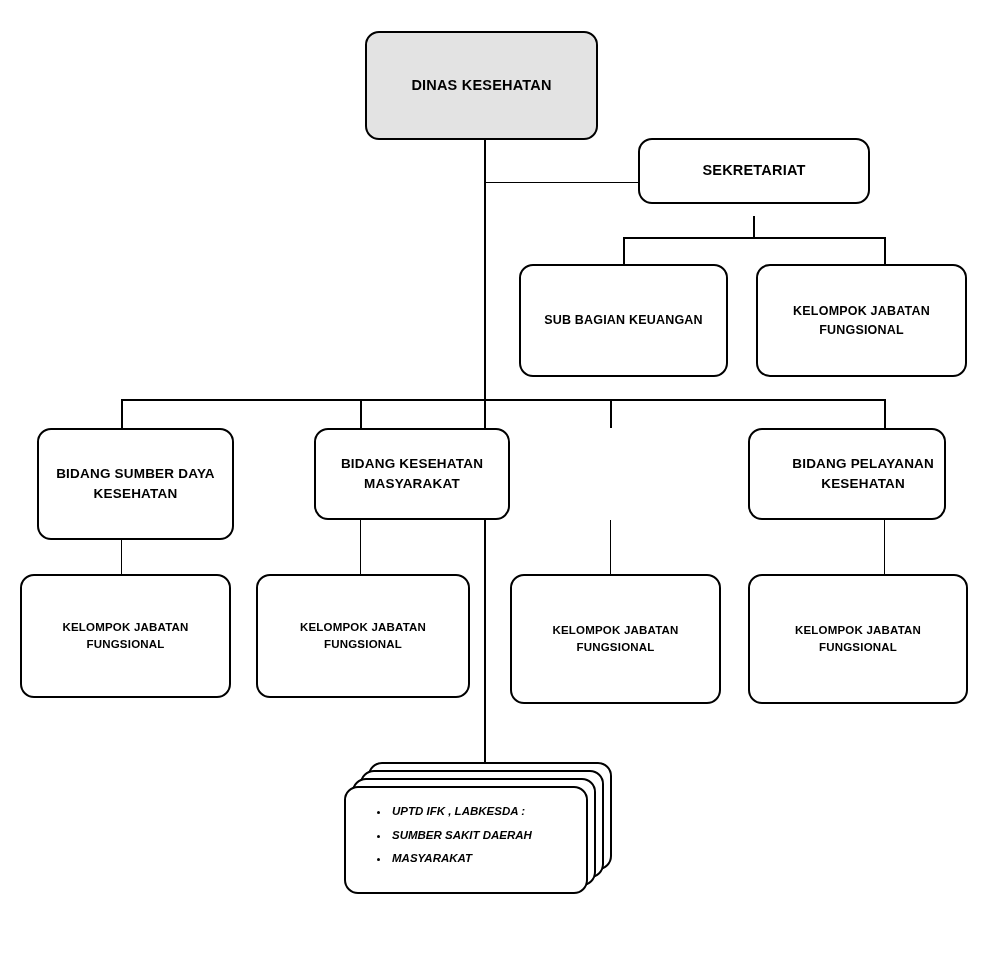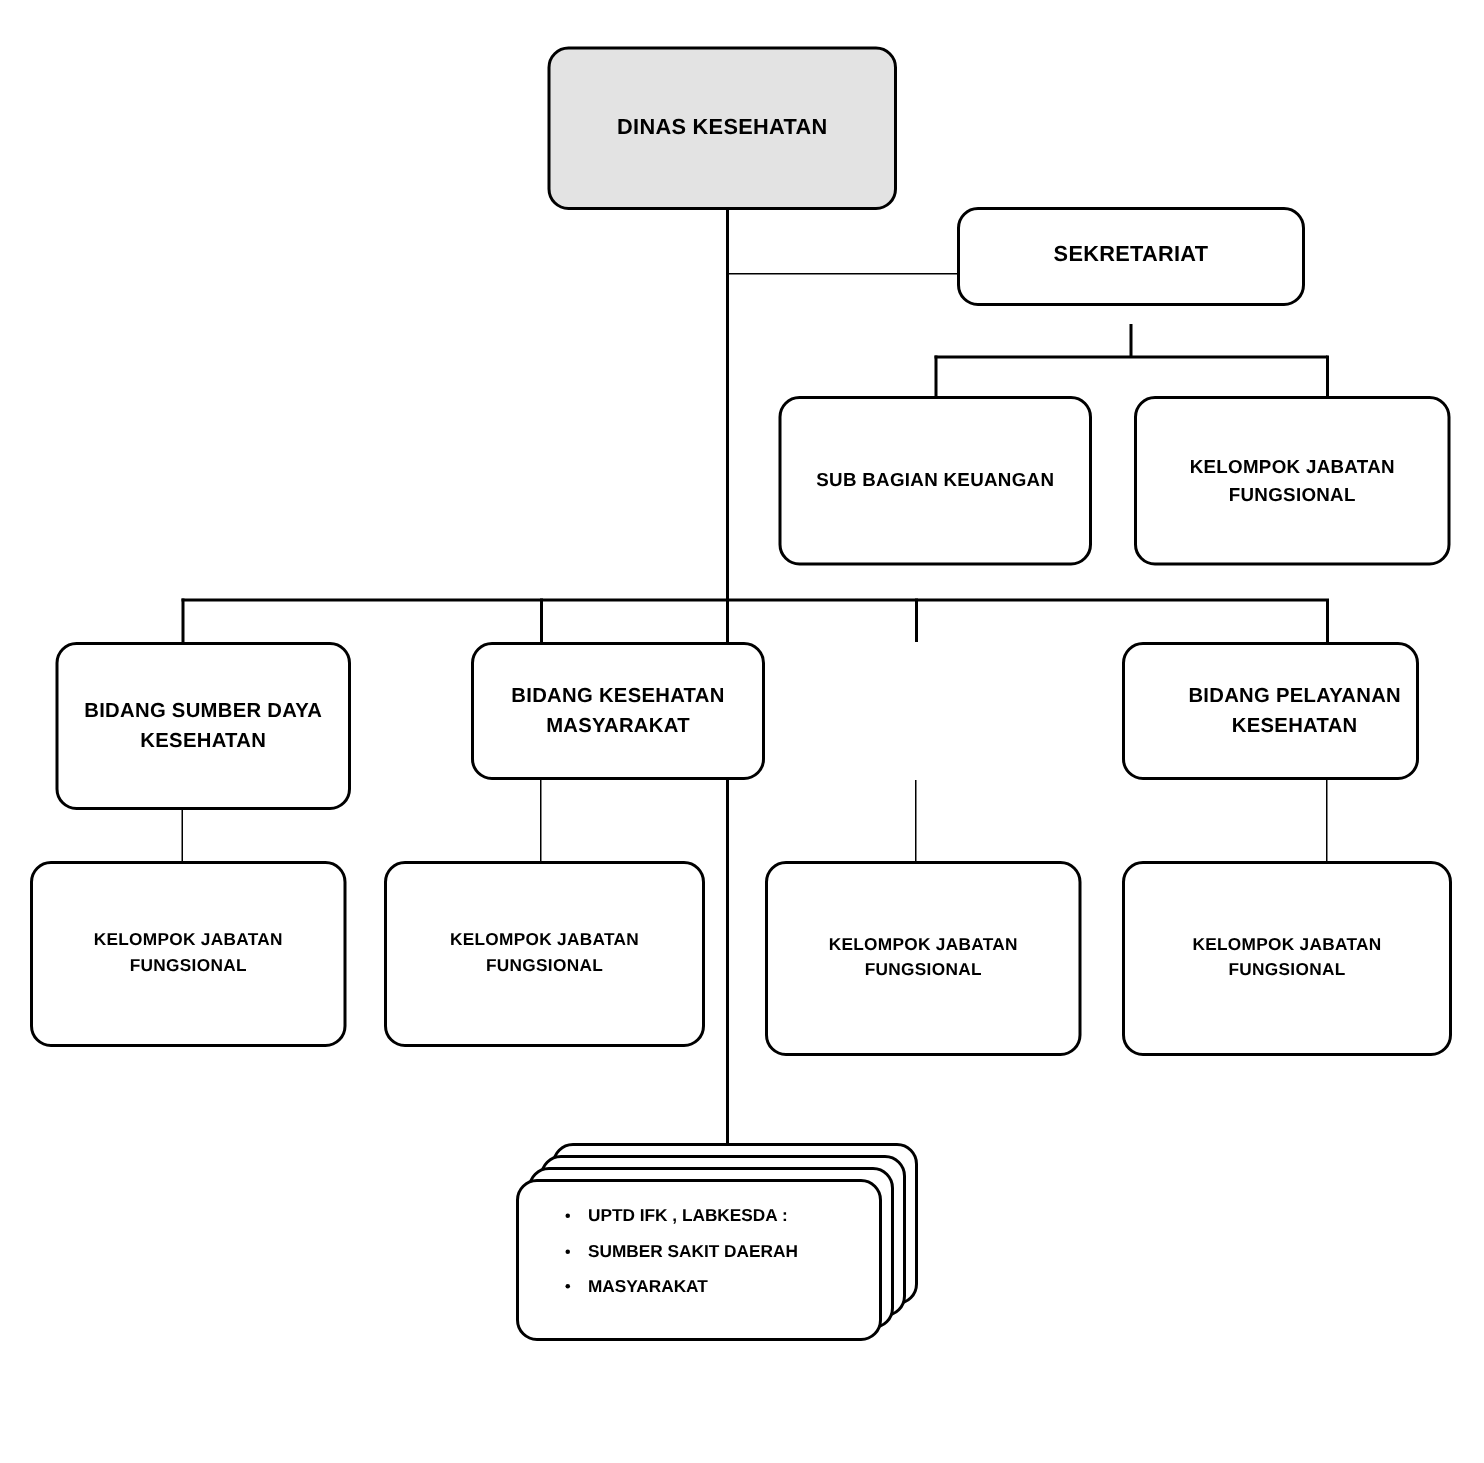--- a/index.html
+++ b/index.html
@@ -95,21 +95,21 @@
     z-index: 4;
     list-style: disc;
   }
   .stack ul li {
     font-size: 11.5px;
     font-weight: bold;
     color: #000000;
     line-height: 1.0;
     margin-bottom: 12px;
   }
-  .stack ul li span { position: relative; left: 2px; }
+  .stack ul li span { position: relative; left: 2px; font-style: italic; }
 </style>
 </head>
 <body>
 
 <div id="chart">
 
   <div class="line v" style="left:484px; top:140px; height:656px;"></div>
 
   <div class="line thin h" style="left:484px; top:182px; width:156px; height:1px;"></div>
 

